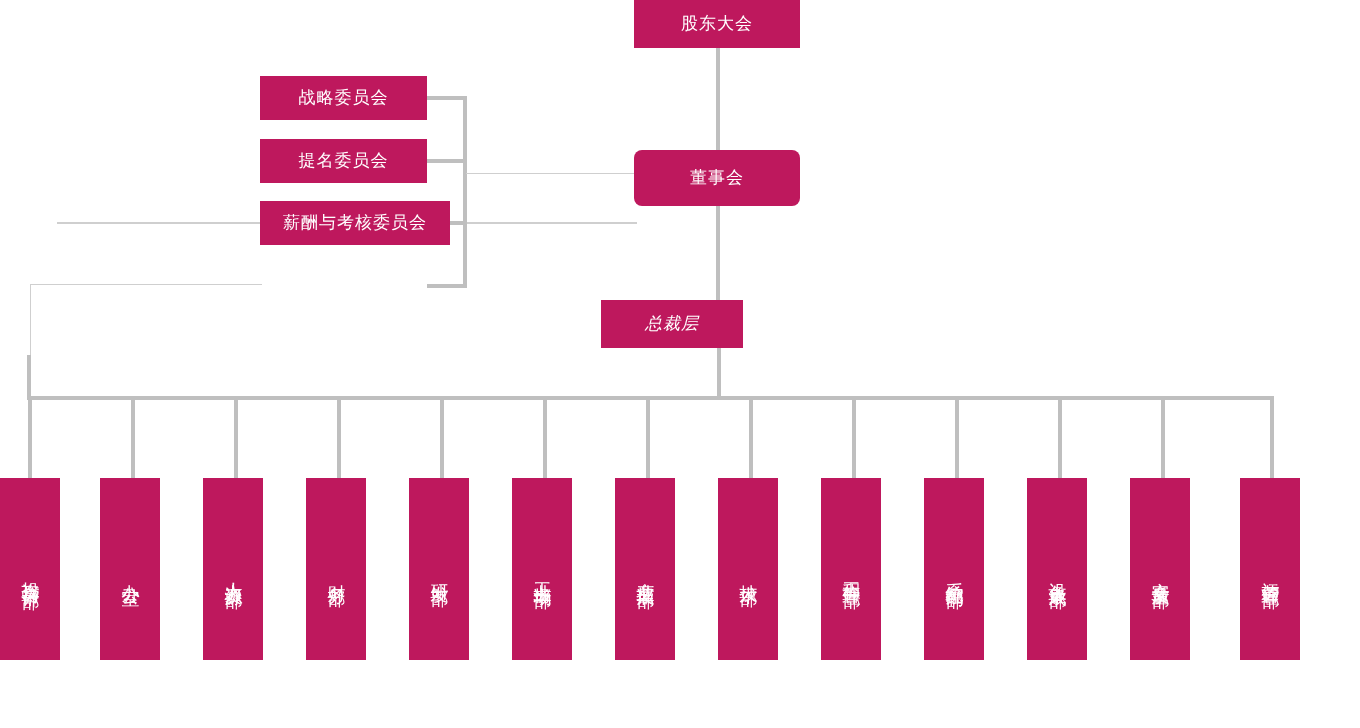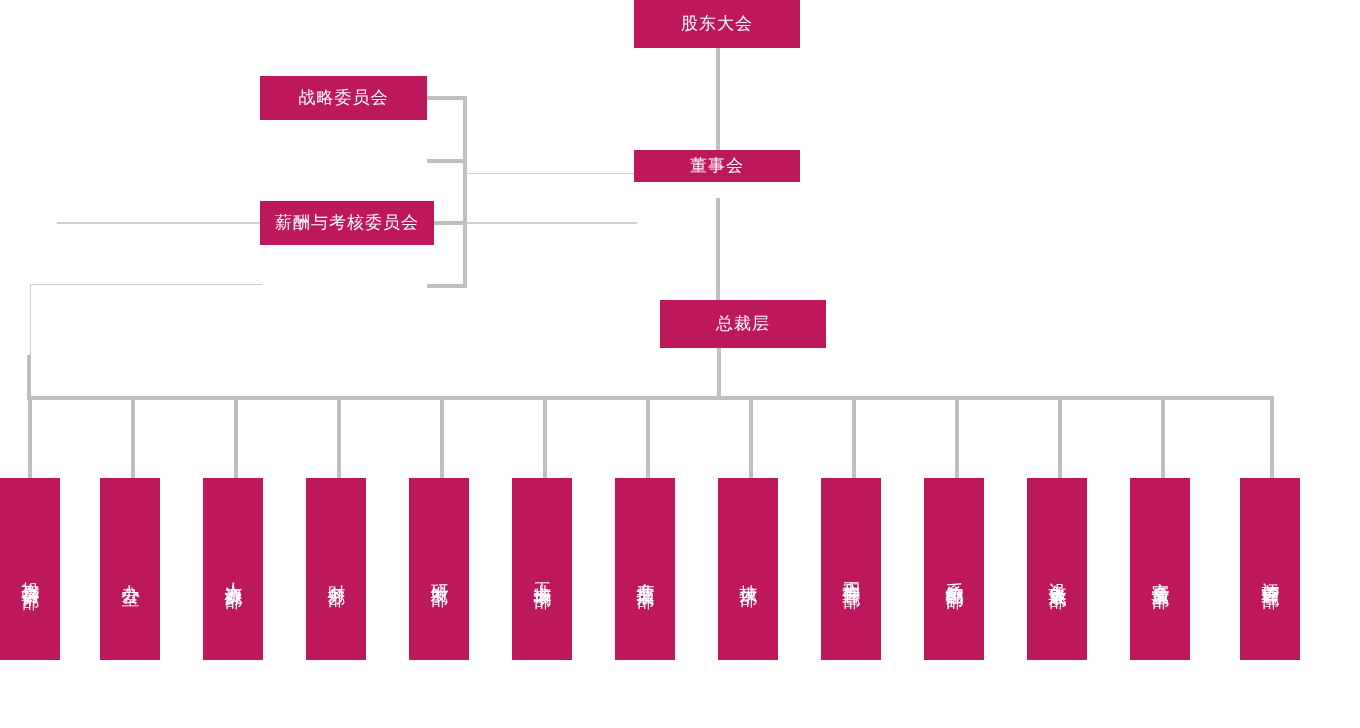--- a/index.html
+++ b/index.html
@@ -73,28 +73,29 @@
   <div class="line" style="left:646px;top:396px;width:4px;height:84px;"></div>
   <div class="line" style="left:749px;top:396px;width:4px;height:84px;"></div>
   <div class="line" style="left:852px;top:396px;width:4px;height:84px;"></div>
   <div class="line" style="left:955px;top:396px;width:4px;height:84px;"></div>
   <div class="line" style="left:1058px;top:396px;width:4px;height:84px;"></div>
   <div class="line" style="left:1161px;top:396px;width:4px;height:84px;"></div>
   <div class="line" style="left:1270px;top:396px;width:4px;height:84px;"></div>
 
   <div class="node" style="left:634px;top:0px;width:166px;height:48px;">股东大会</div>
 
-  <div class="node" style="left:634px;top:150px;width:166px;height:32px;">董事会</div>
+  <div class="node" style="left:634px;top:150px;width:166px;height:56px;border-radius:8px;">董事会</div>
 
-  <div class="node" style="left:660px;top:300px;width:166px;height:48px;">总裁层</div>
+  <div class="node" style="left:601px;top:300px;width:142px;height:48px;font-style:italic;">总裁层</div>
 
   <div class="node" style="left:260px;top:76px;width:167px;height:44px;">战略委员会</div>
 
+  <div class="node" style="left:260px;top:139px;width:167px;height:44px;">提名委员会</div>
 
-  <div class="node" style="left:260px;top:201px;width:174px;height:44px;">薪酬与考核委员会</div>
+  <div class="node" style="left:260px;top:201px;width:190px;height:44px;">薪酬与考核委员会</div>
 
 
   <div class="node vert" style="left:0px;top:478px;width:60px;height:182px;">投资与审计部</div>
 
   <div class="node vert" style="left:100px;top:478px;width:60px;height:182px;">办公室</div>
 
   <div class="node vert" style="left:203px;top:478px;width:60px;height:182px;">人力资源部</div>
 
   <div class="node vert" style="left:306px;top:478px;width:60px;height:182px;">财务部</div>
 

